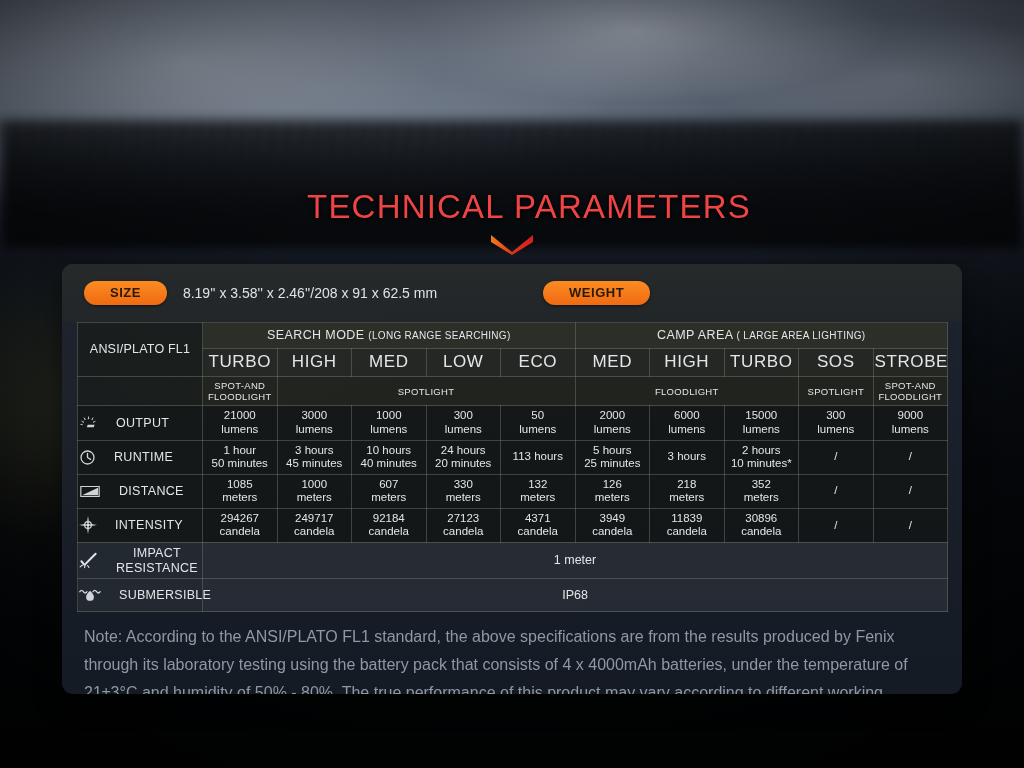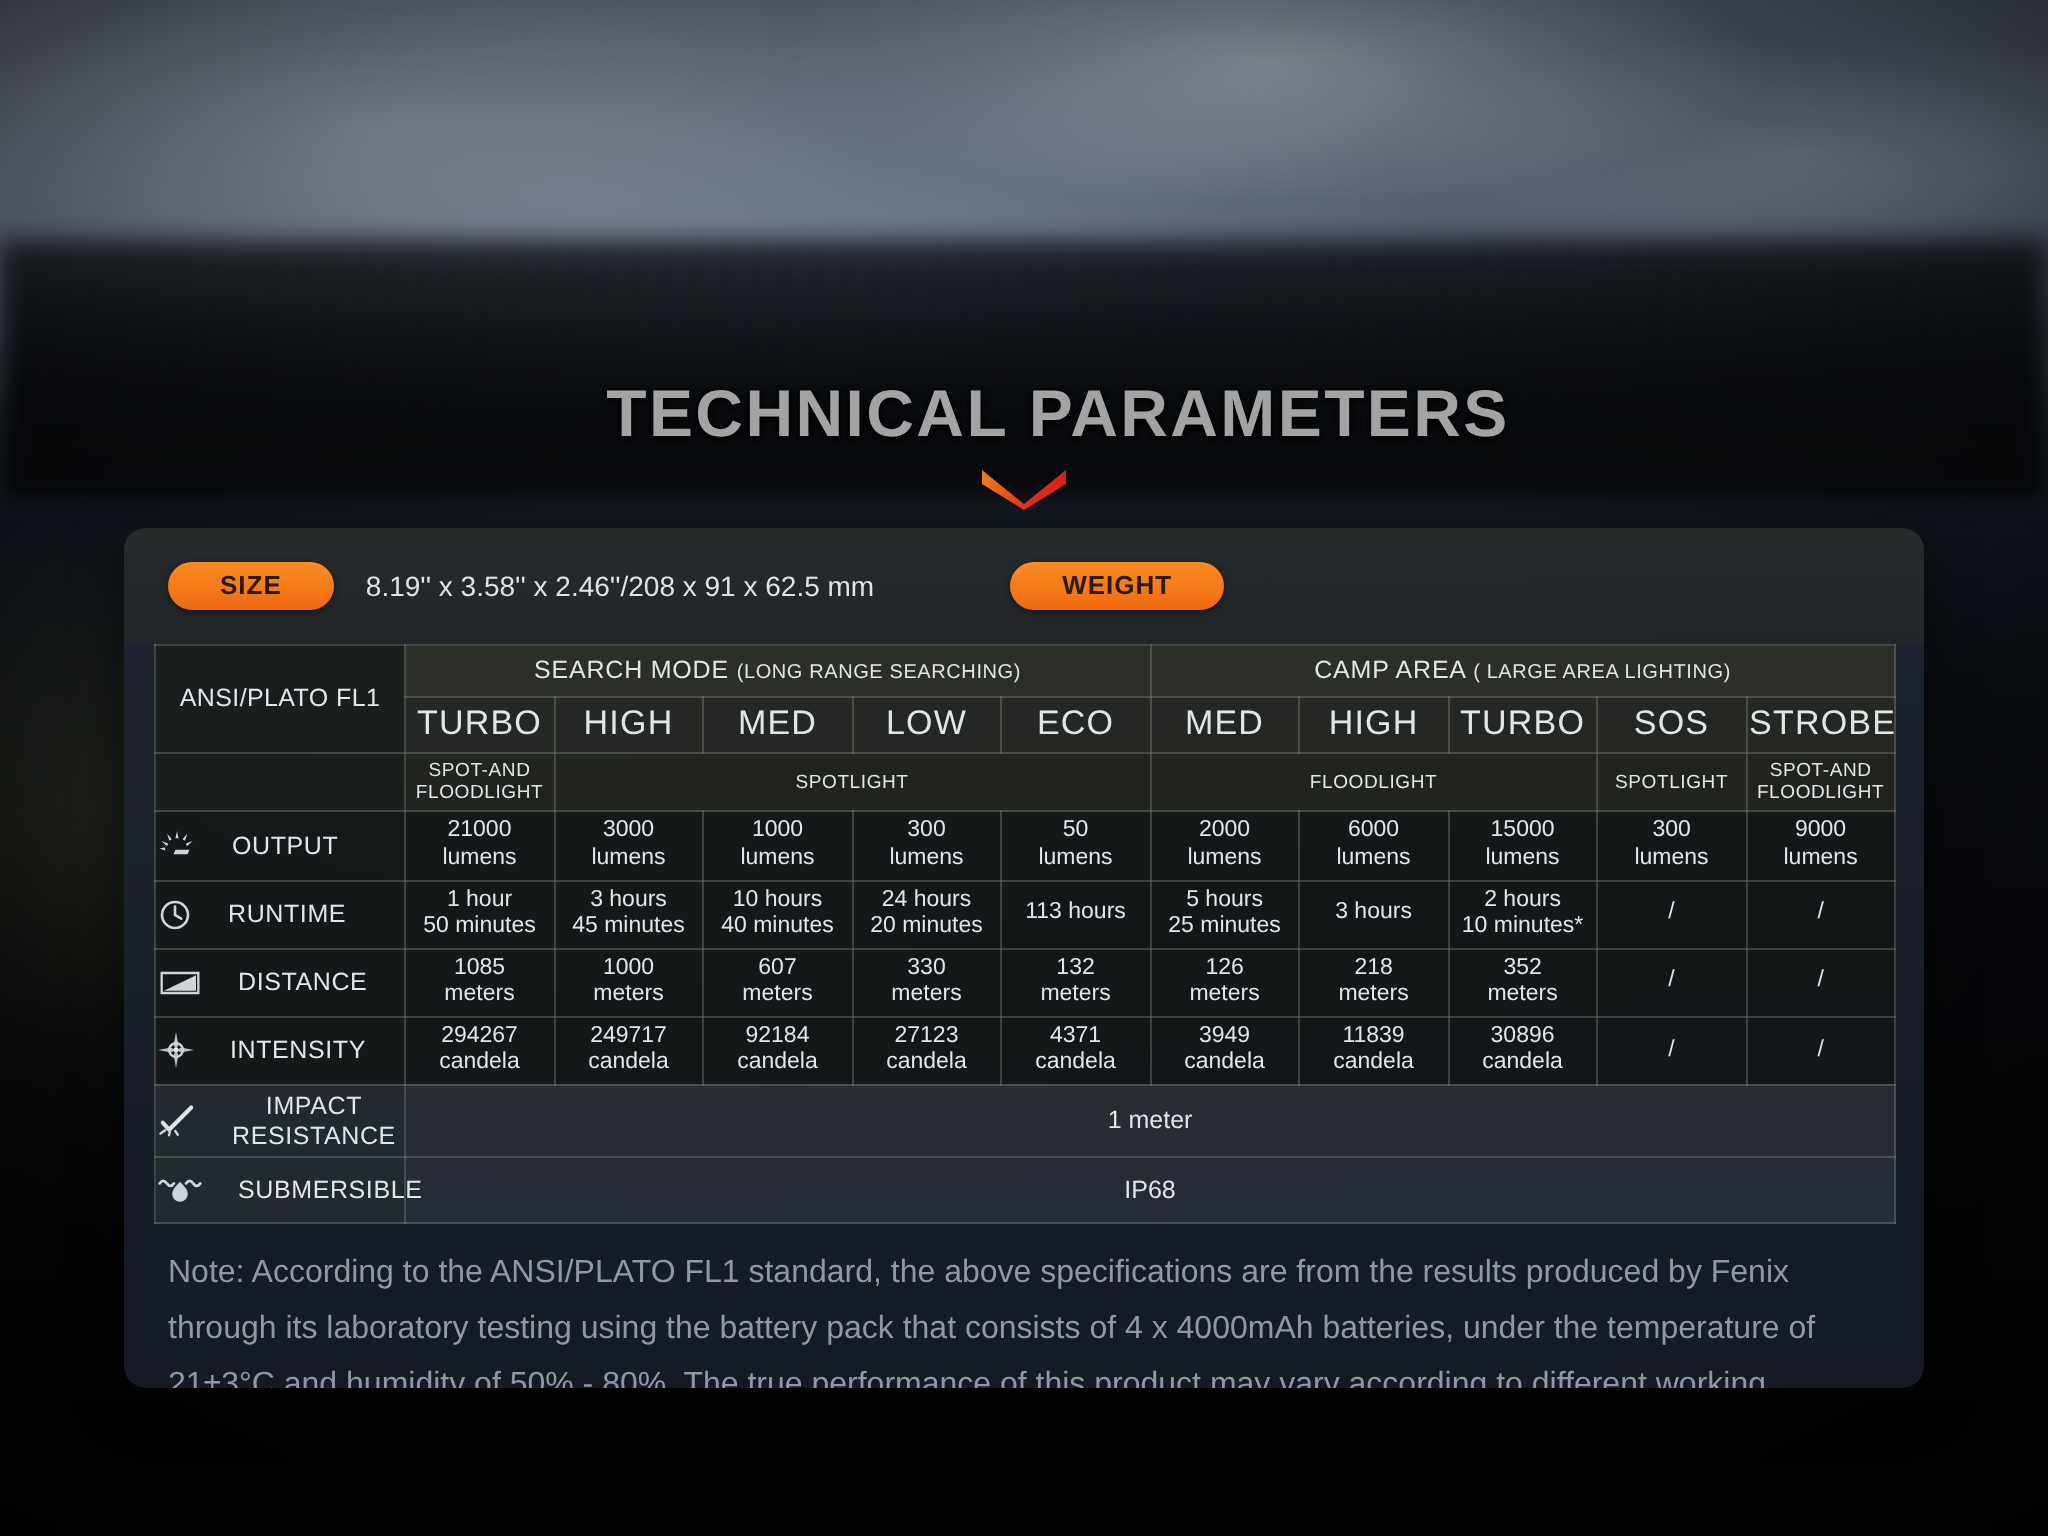--- a/index.html
+++ b/index.html
@@ -42,22 +42,22 @@
       radial-gradient(ellipse 820px 560px at 50% 45%, rgba(0,0,0,0) 30%, rgba(0,0,0,.45) 78%, rgba(0,0,0,.72) 100%),
       linear-gradient(180deg, rgba(0,0,0,.18) 0%, rgba(0,0,0,0) 22%, rgba(0,0,0,.30) 70%, rgba(0,0,0,.62) 100%);
   }
 
   
   #title-block {
     position:absolute; left:0; right:0; top:188px;
     text-align:center; z-index:5;
   }
   #page-title {
-    font-size:33px; font-weight:bold; letter-spacing:1.2px;
-    color:#a3a3a3;
+    font-size:33px; font-weight:normal; letter-spacing:1.2px;
+    color:#ef4444;
     text-shadow:0 2px 5px rgba(0,0,0,.85), 0 0 2px rgba(0,0,0,.9);
     font-family:"Liberation Sans", sans-serif;
     padding-left:34px;
   }
   #title-chevron { margin-top:7px; height:22px; }
 
   
   #spec-panel {
     position:absolute; left:62px; top:264px; width:900px; height:430px;
     background:linear-gradient(180deg, rgba(30,38,50,.90) 0%, rgba(26,33,44,.92) 55%, rgba(22,28,38,.94) 100%);
@@ -74,21 +74,21 @@
     background:linear-gradient(180deg, rgba(46,46,38,.55) 0%, rgba(40,41,34,.45) 100%);
   }
   .badge {
     background:linear-gradient(180deg,#fb8c22 0%, #ef6a12 100%);
     color:#2a1a08; font-weight:bold; font-size:13px; letter-spacing:.5px;
     border-radius:13px; padding:5px 26px; line-height:1.1;
     box-shadow:0 1px 3px rgba(0,0,0,.5);
     white-space:nowrap;
   }
   .meta-val { color:#dfe3e6; font-size:14px; margin-left:16px; white-space:nowrap; }
-  #meta-weight-group { display:flex; align-items:center; margin-left:68px; }
+  #meta-weight-group { display:flex; align-items:center; margin-left:106px; }
   #meta-size-group { display:flex; align-items:center; }
 
   
   #spec-table {
     border-collapse:collapse;
     width:870px; margin:0 15px;
     table-layout:fixed;
     background:rgba(18,20,18,.55);
   }
   #spec-table td, #spec-table th {

